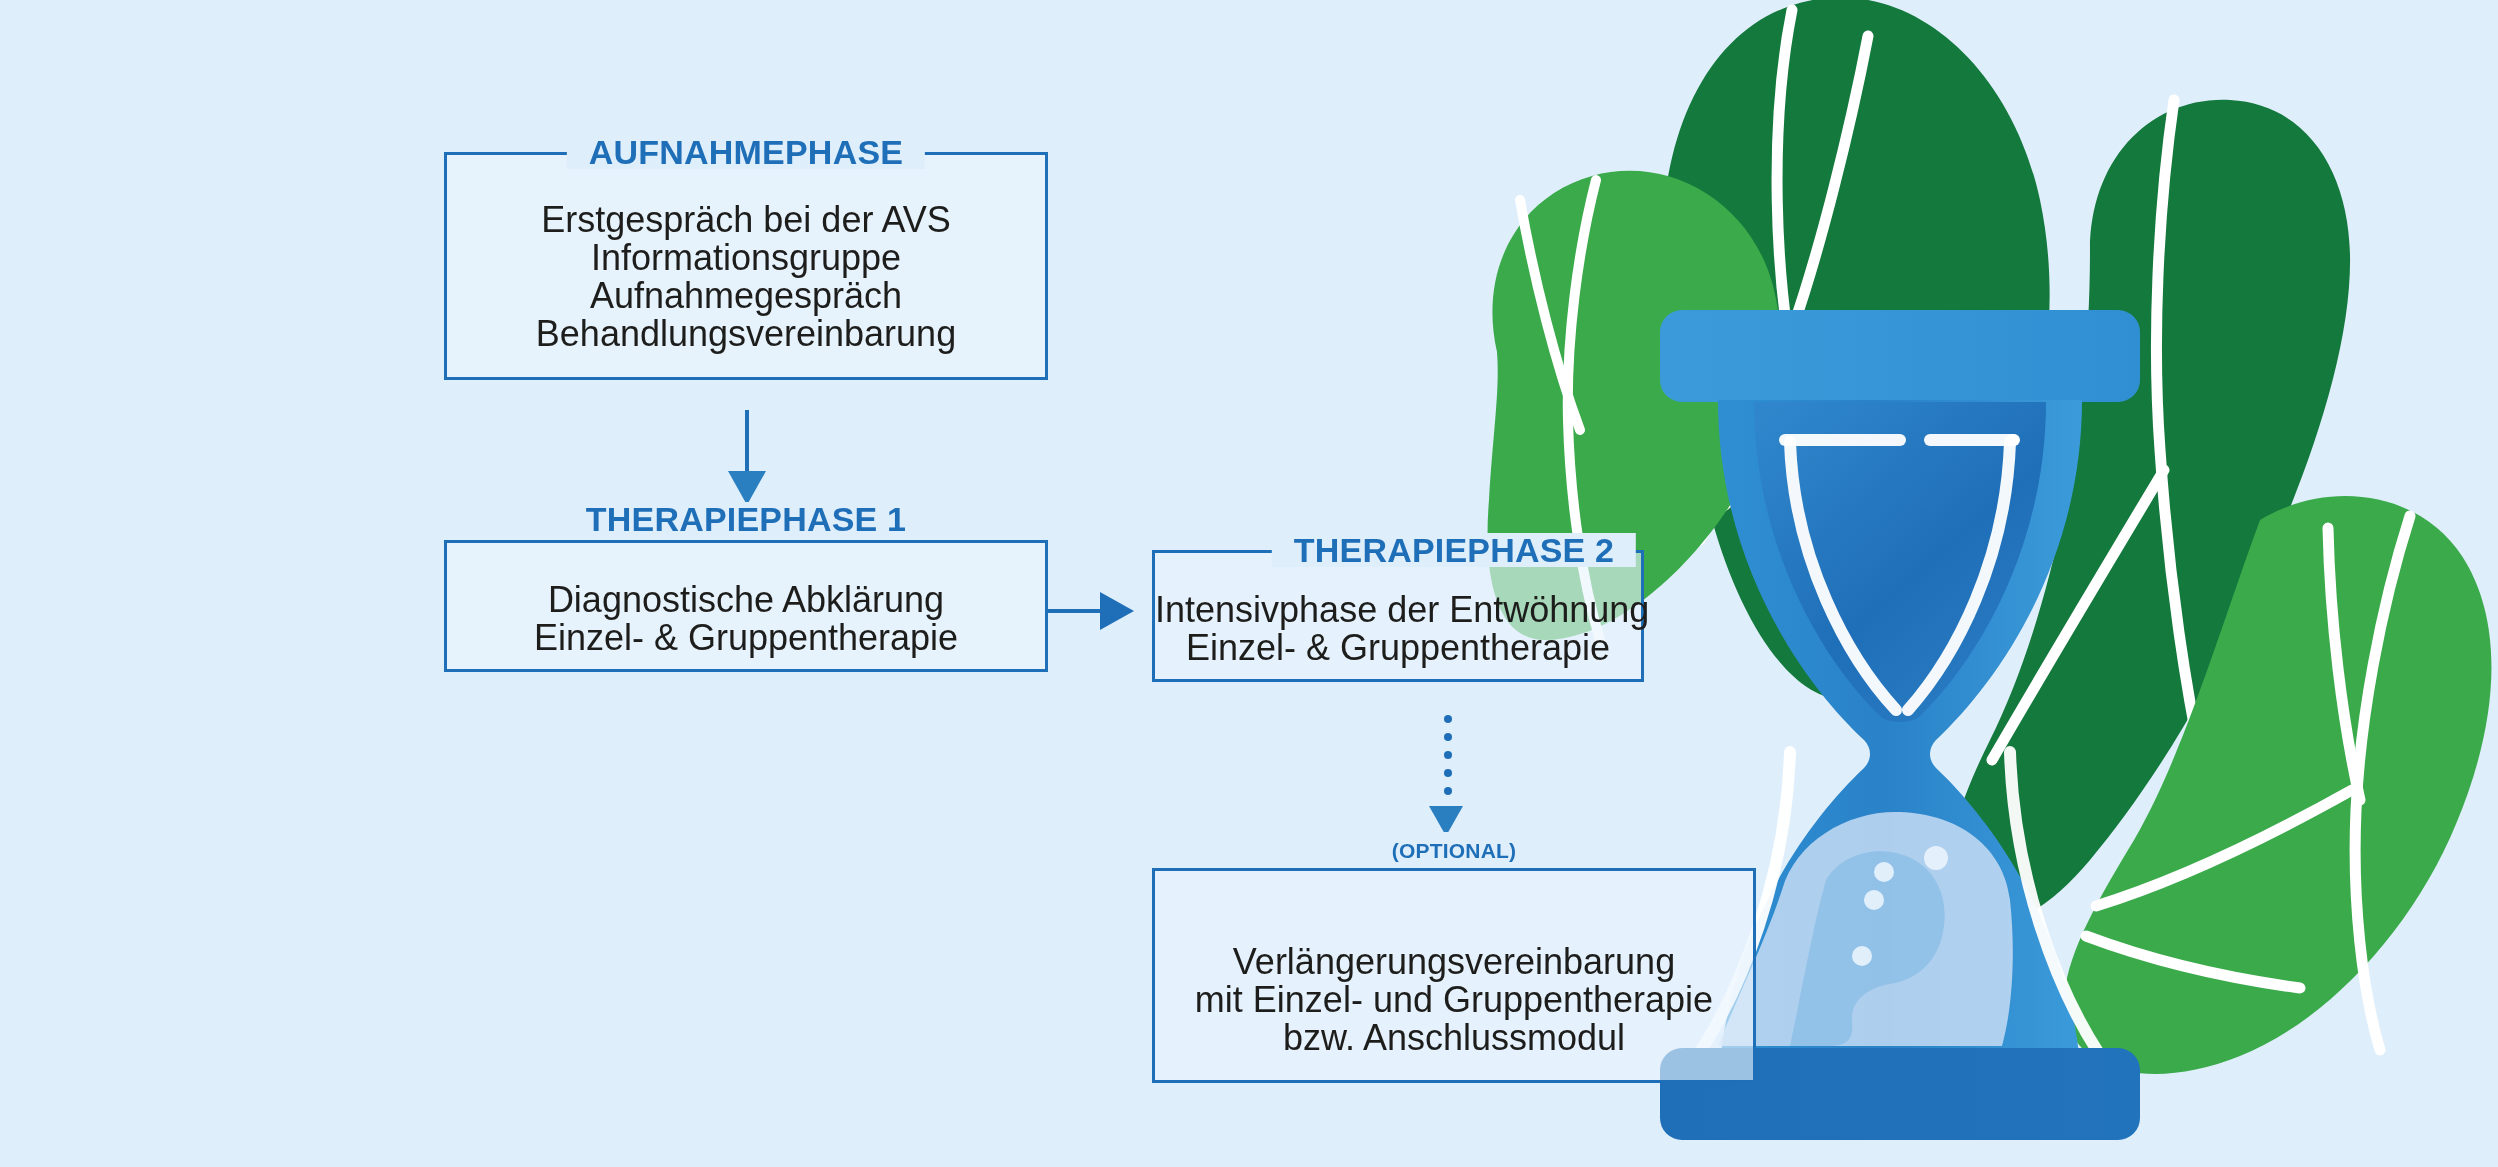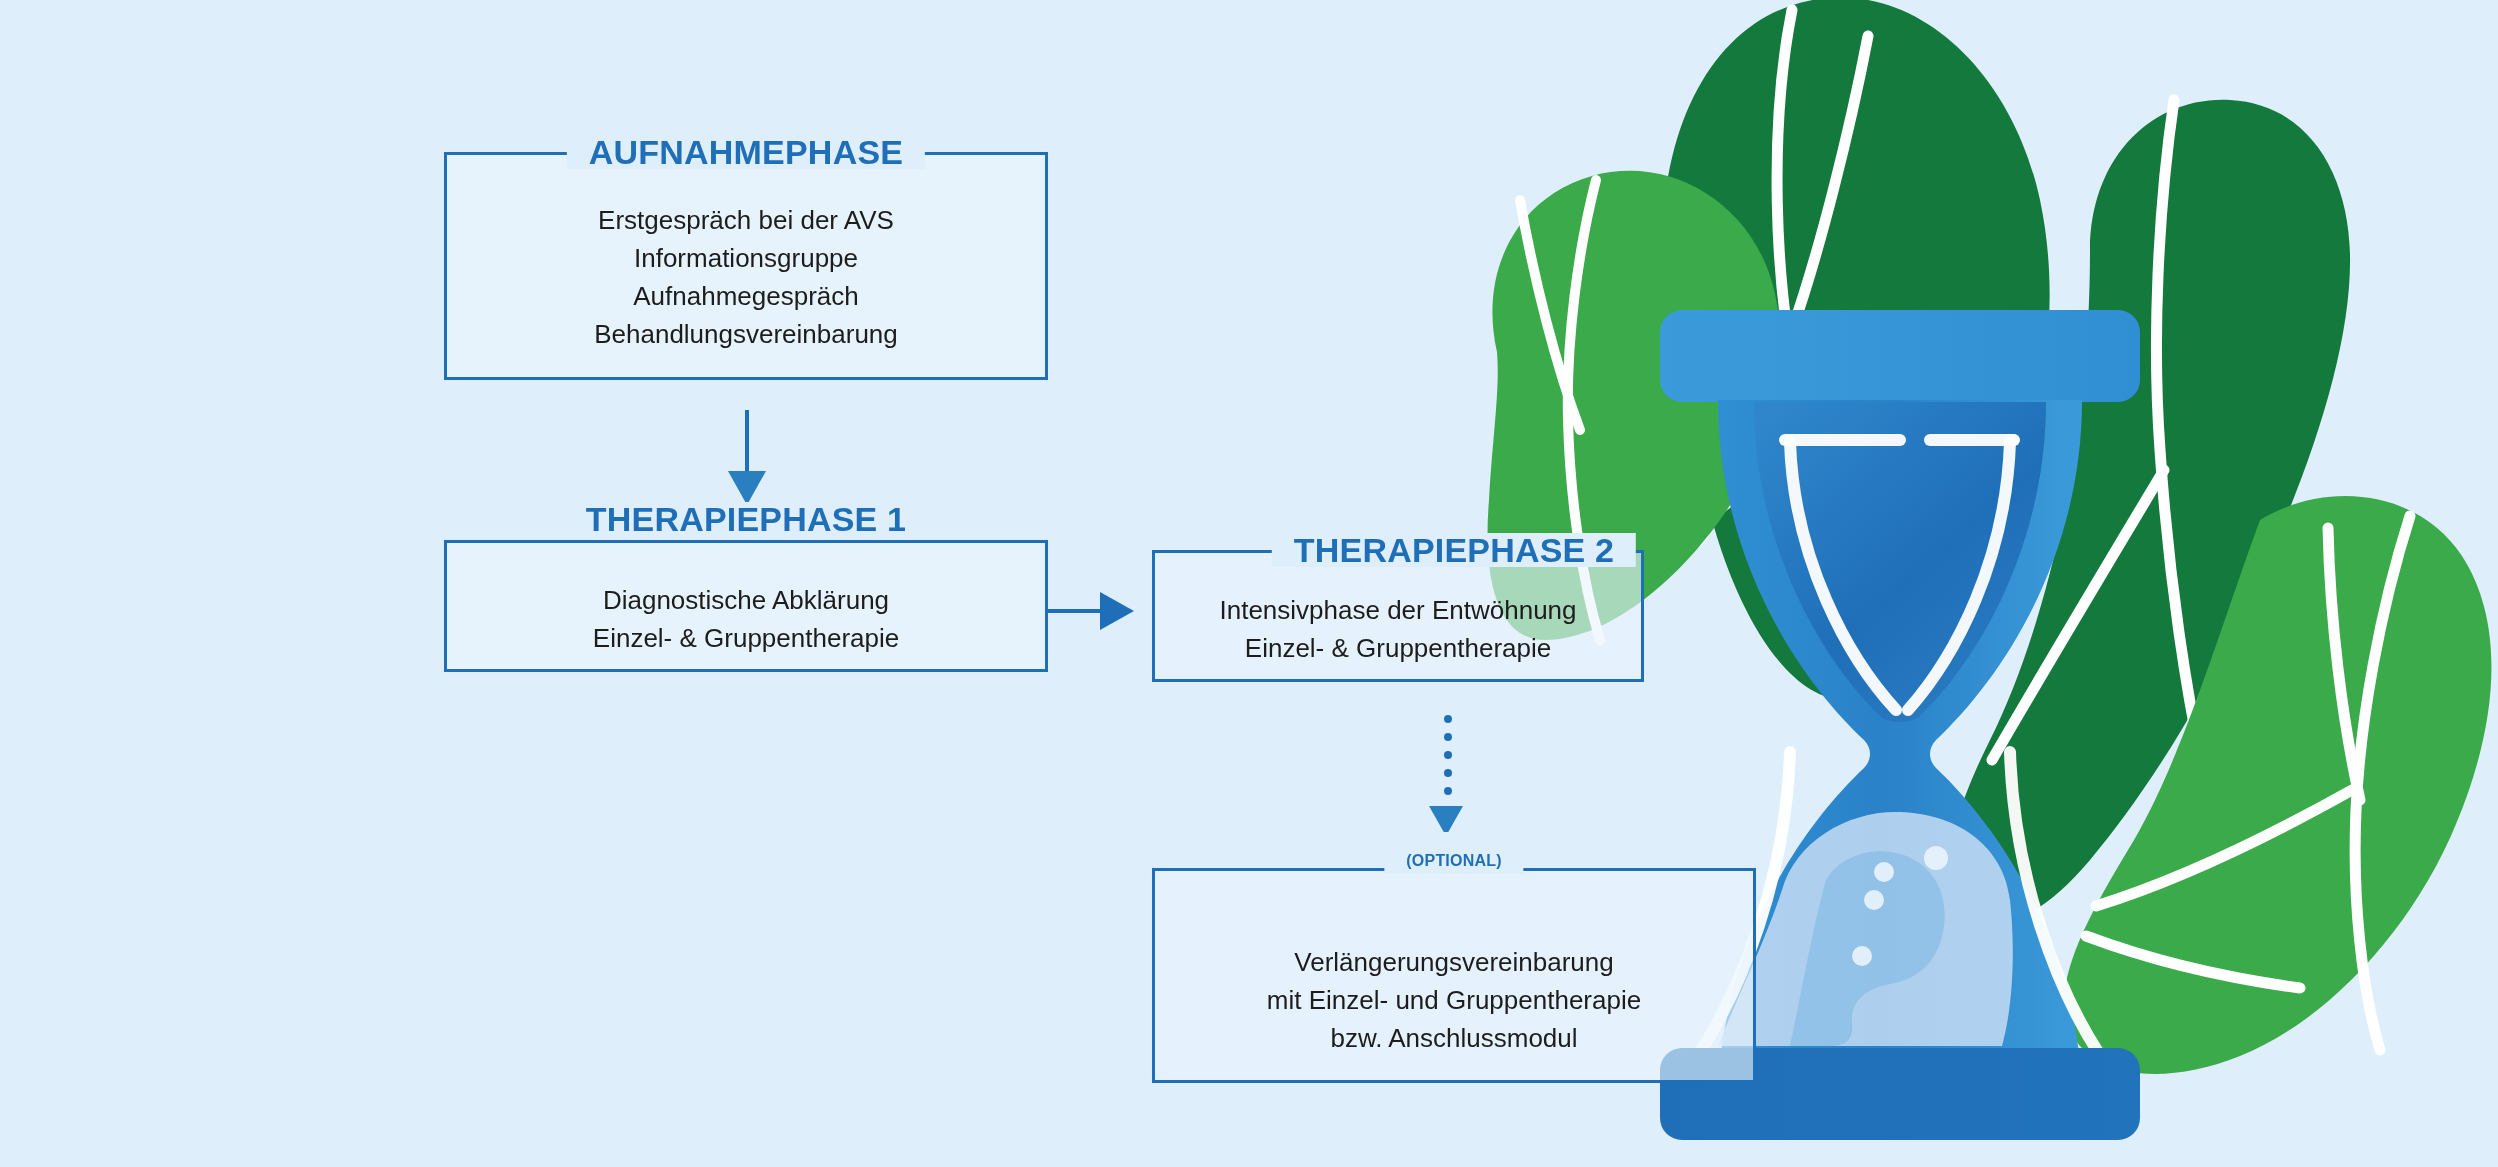--- a/index.html
+++ b/index.html
@@ -32,30 +32,30 @@
     font-weight:bold;
     letter-spacing:0.2px;
     font-size:34px;
     line-height:34px;
     padding:0 22px;
     background:#dfeefb;
   }
   .ptitle .sub{
     display:block;
     text-align:center;
-    font-size:16px;
+    font-size:21px;
     line-height:26px;
-    margin-top:16px;
+    margin-top:6px;
   }
   .pbody{
     position:absolute;
     left:0;right:0;
     text-align:center;
     color:#1d1d1b;
-    font-size:26px;
+    font-size:36px;
     line-height:38px;
     font-weight:normal;
   }
   .pbody div{white-space:nowrap;}
 
   
   .vline{position:absolute;background:#1f6fb8;width:4px;}
   .hline{position:absolute;background:#1f6fb8;height:4px;}
   .arr-down{
     position:absolute;width:0;height:0;

